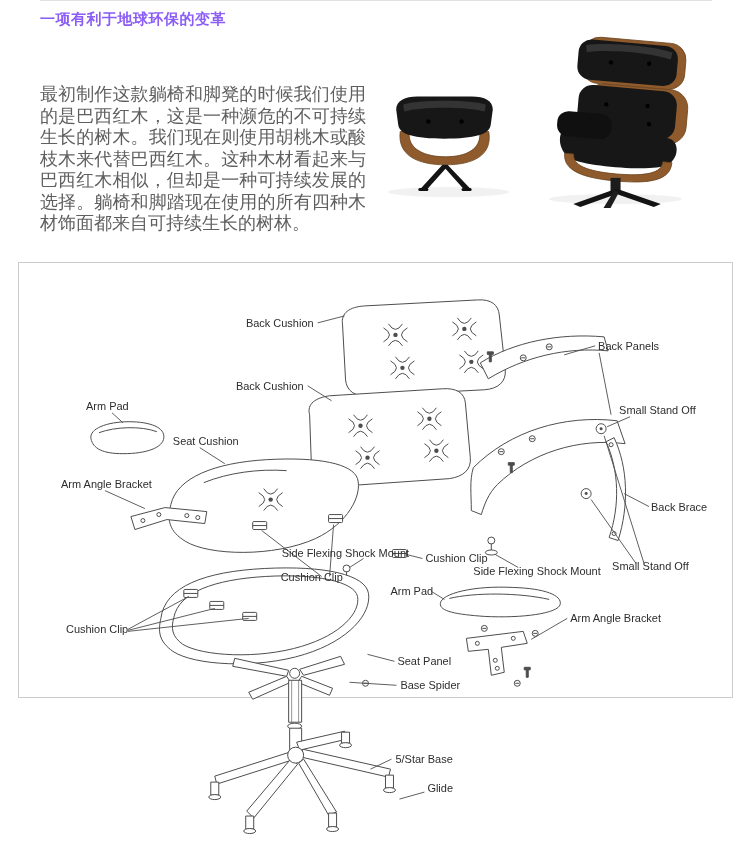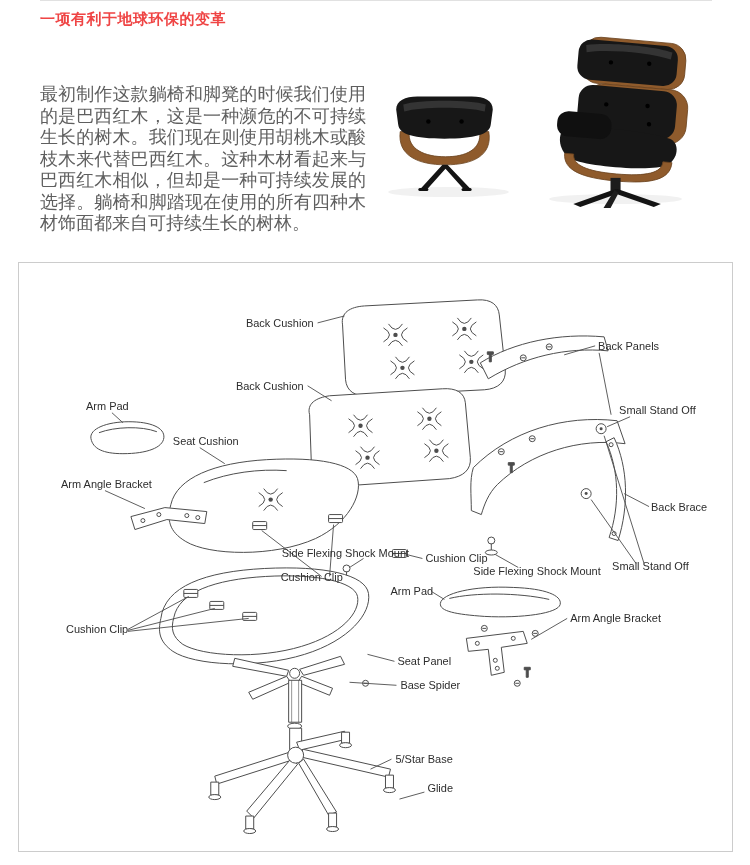--- a/index.html
+++ b/index.html
@@ -4,33 +4,33 @@
 <style>
   * { margin: 0; padding: 0; box-sizing: border-box; }
   html, body { background: #fff; }
   body { font-family: "Liberation Sans", "DejaVu Sans", sans-serif; }
   .page { position: relative; width: 750px; height: 865px; background: #fff; overflow: hidden; }
 
   .content-top {
     position: absolute; left: 40px; top: 0; width: 672px;
     border-top: 1px solid #e1e1e1; padding-top: 9px;
   }
-  .page-title { font-size: 15px; font-weight: bold; color: #ef4444; letter-spacing: 0.5px; }
+  .page-title { font-size: 15px; font-weight: bold; color: #8b5cf6; letter-spacing: 0.5px; }
 
   .intro-text {
     position: absolute; left: 40px; top: 84px; width: 326px;
     font-size: 18px; line-height: 21.5px; color: #5f5f5f;
     text-align: justify;
   }
 
   .hero { position: absolute; left: 366px; top: 20px; width: 324px; height: 188px; }
   .hero svg { display: block; width: 100%; height: 100%; }
 
   .diagram-box {
-    position: absolute; left: 18px; top: 262px; width: 715px; height: 590px;
+    position: absolute; left: 18px; top: 262px; width: 715px; height: 436px;
     border: 1px solid #cccccc; background: #fff;
   }
   .diagram-box svg { display: block; width: 713px; height: 588px; }
 
   .part { fill: #ffffff; stroke: #4d4d4d; stroke-width: 1; stroke-linejoin: round; }
   .part path, .part rect, .part circle, .part ellipse { fill: #ffffff; stroke: #4d4d4d; }
   .part path[fill="none"] { fill: none; }
   .leaders path { stroke: #4d4d4d; stroke-width: 0.9; fill: none; }
   .labels text { font-size: 11px; fill: #2d2d2d; font-family: "Liberation Sans", sans-serif; }
 </style>

